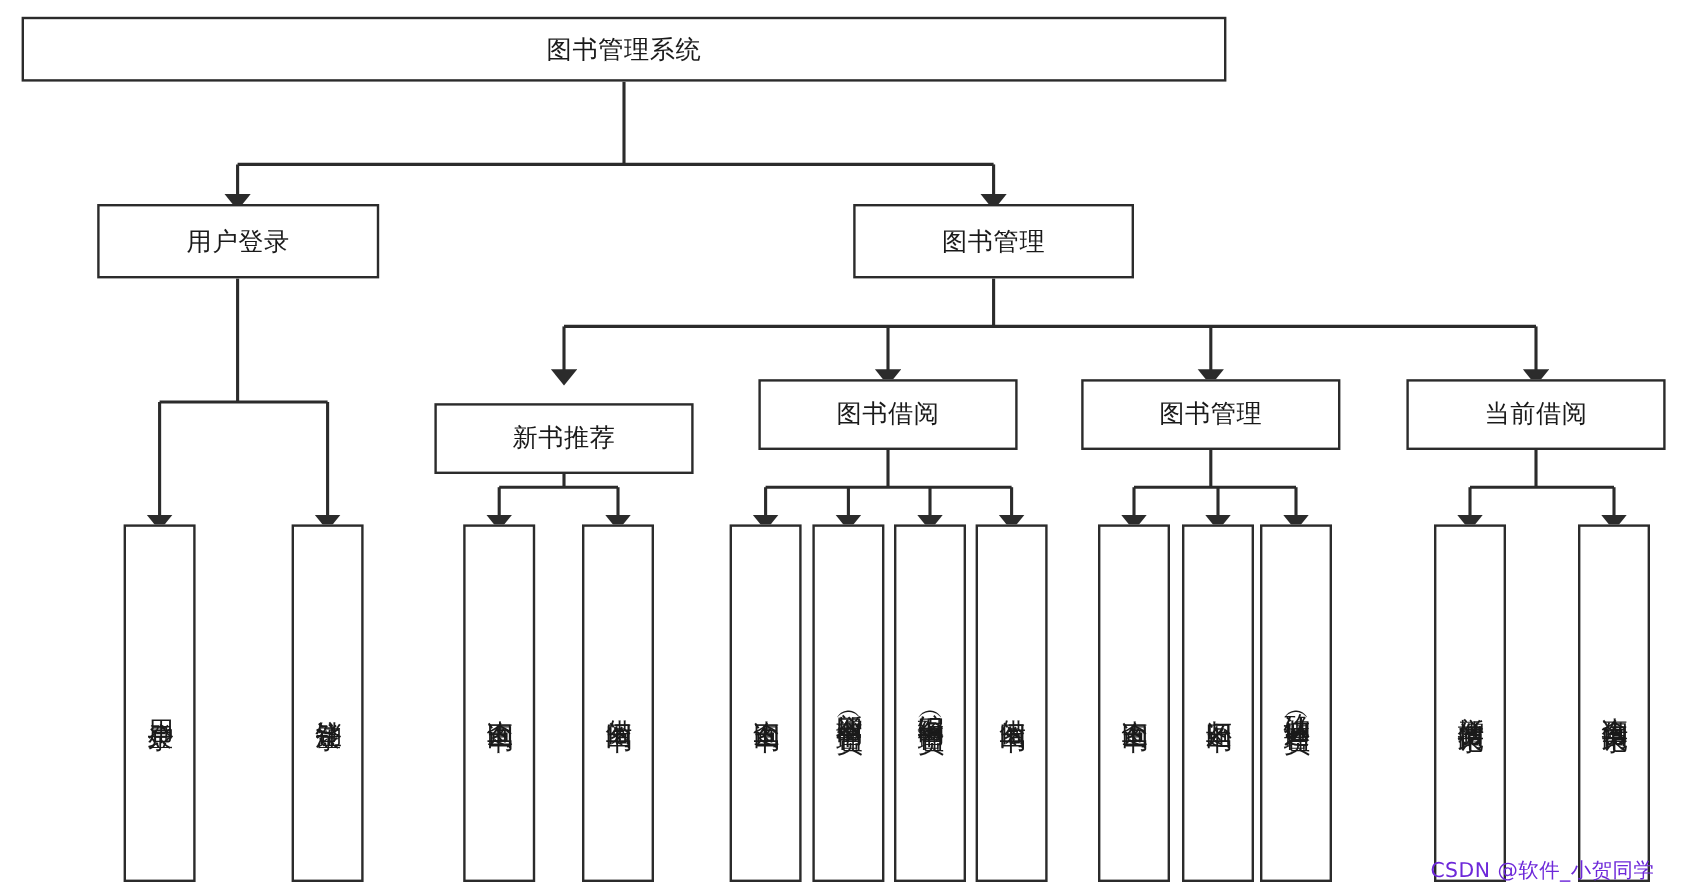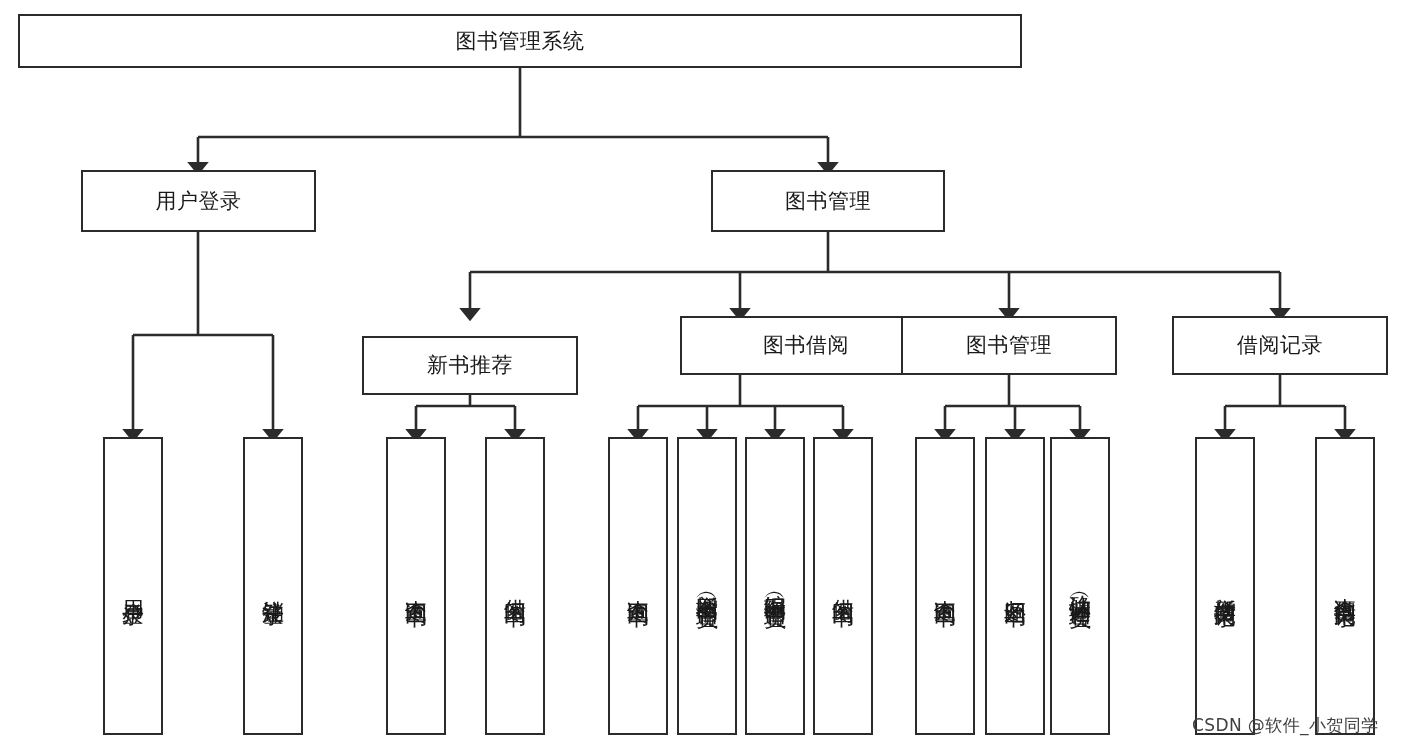--- a/index.html
+++ b/index.html
@@ -53,21 +53,21 @@
     writing-mode: vertical-rl;
     text-orientation: upright;
     font-size: 22px;
     line-height: 1.08;
     letter-spacing: 2px;
     white-space: nowrap;
   }
   .watermark {
     position: absolute;
     font-size: 17px;
-    color: #404040;
+    color: #6d28d9;
     white-space: nowrap;
     letter-spacing: 0.4px;
     pointer-events: none;
   }
 </style>
 </head>
 <body>
 
 <div id="canvas">
   <svg id="edges" viewBox="0 0 1405 747" width="1405" height="747" xmlns="http://www.w3.org/2000/svg">
@@ -133,28 +133,28 @@
       </div>
       <div class="node horiz" style="left: 81px; top: 170px; width: 235px; height: 62px;">
         <span class="label">用户登录</span>
       </div>
       <div class="node horiz" style="left: 711px; top: 170px; width: 234px; height: 62px;">
         <span class="label">图书管理</span>
       </div>
       <div class="node horiz" style="left: 362px; top: 316px; width: 216px; height: 59px; margin-top: 20px;">
         <span class="label">新书推荐</span>
       </div>
-      <div class="node horiz" style="left: 632px; top: 316px; width: 252px; height: 59px; margin-left: 48px;">
+      <div class="node horiz" style="left: 632px; top: 316px; width: 216px; height: 59px;">
         <span class="label">图书借阅</span>
       </div>
       <div class="node horiz" style="left: 901px; top: 316px; width: 216px; height: 59px;">
         <span class="label">图书管理</span>
       </div>
       <div class="node horiz" style="left: 1172px; top: 316px; width: 216px; height: 59px;">
-        <span class="label">借阅记录</span>
+        <span class="label">当前借阅</span>
       </div>
       <div class="node vert" style="left: 103px; top: 437px; width: 60px; height: 298px;">
         <span class="label">用户登录</span>
       </div>
       <div class="node vert" style="left: 243px; top: 437px; width: 60px; height: 298px;">
         <span class="label">注销登录</span>
       </div>
       <div class="node vert" style="left: 386px; top: 437px; width: 60px; height: 298px;">
         <span class="label">查询图书</span>
       </div>

